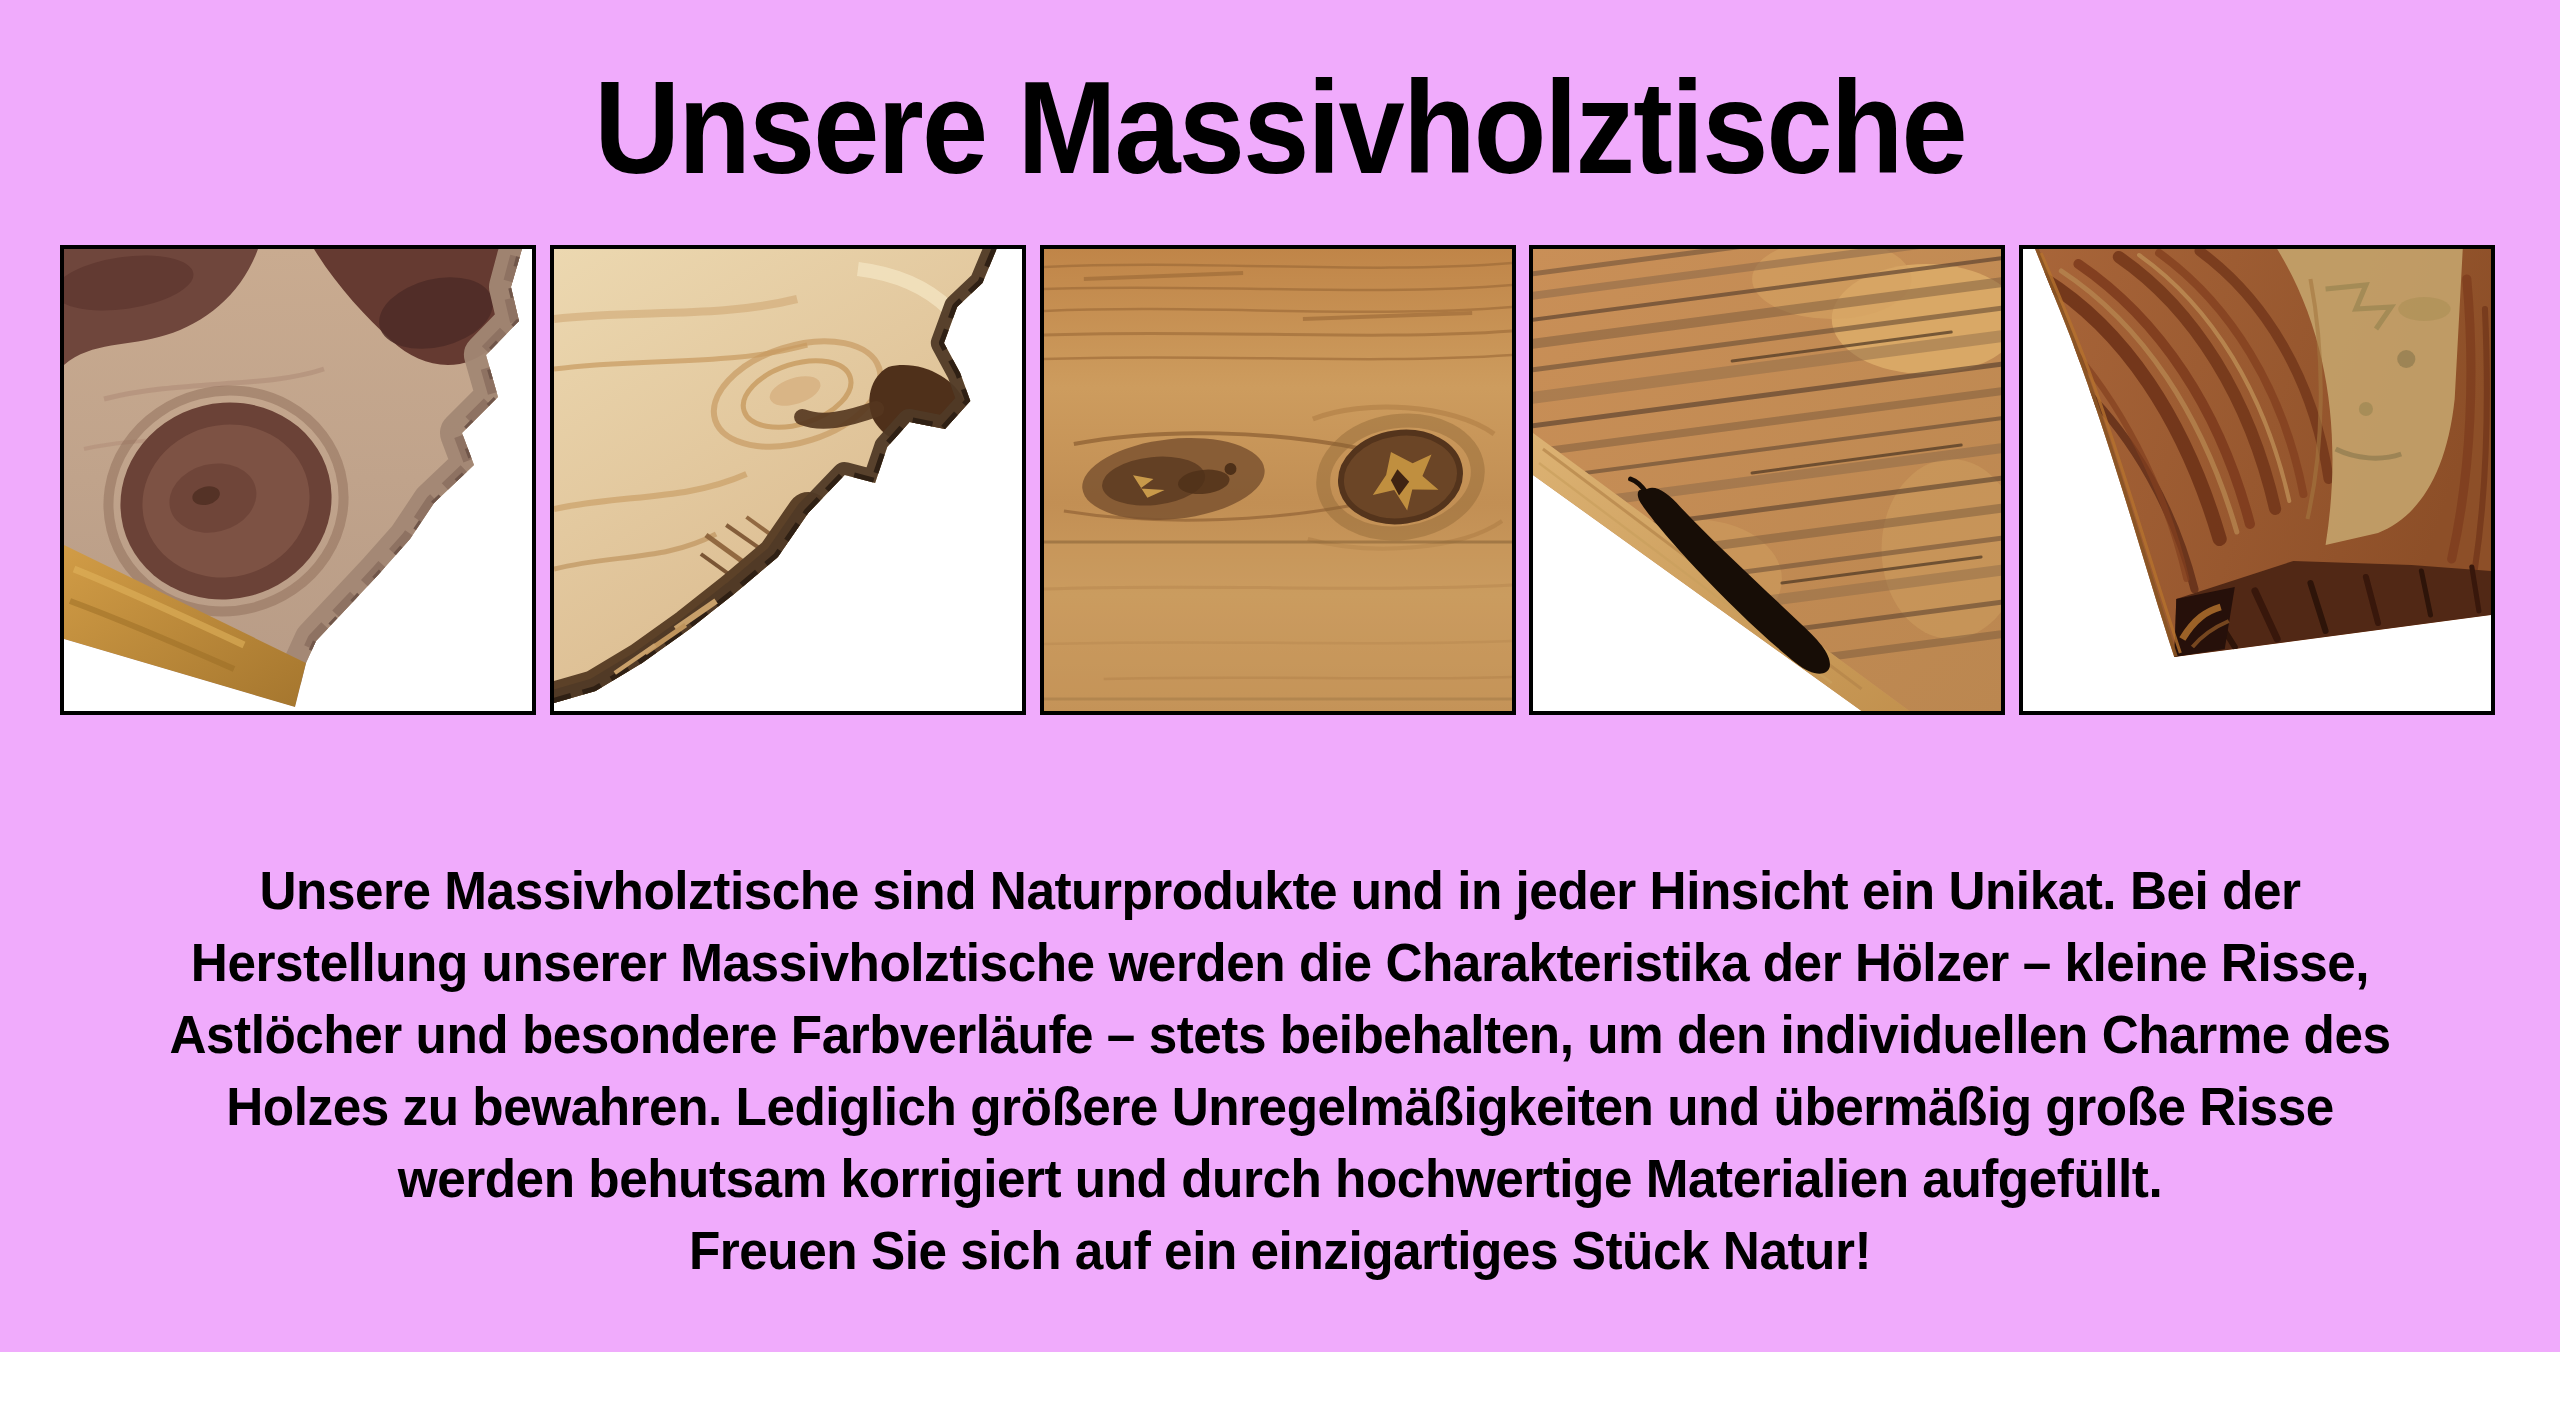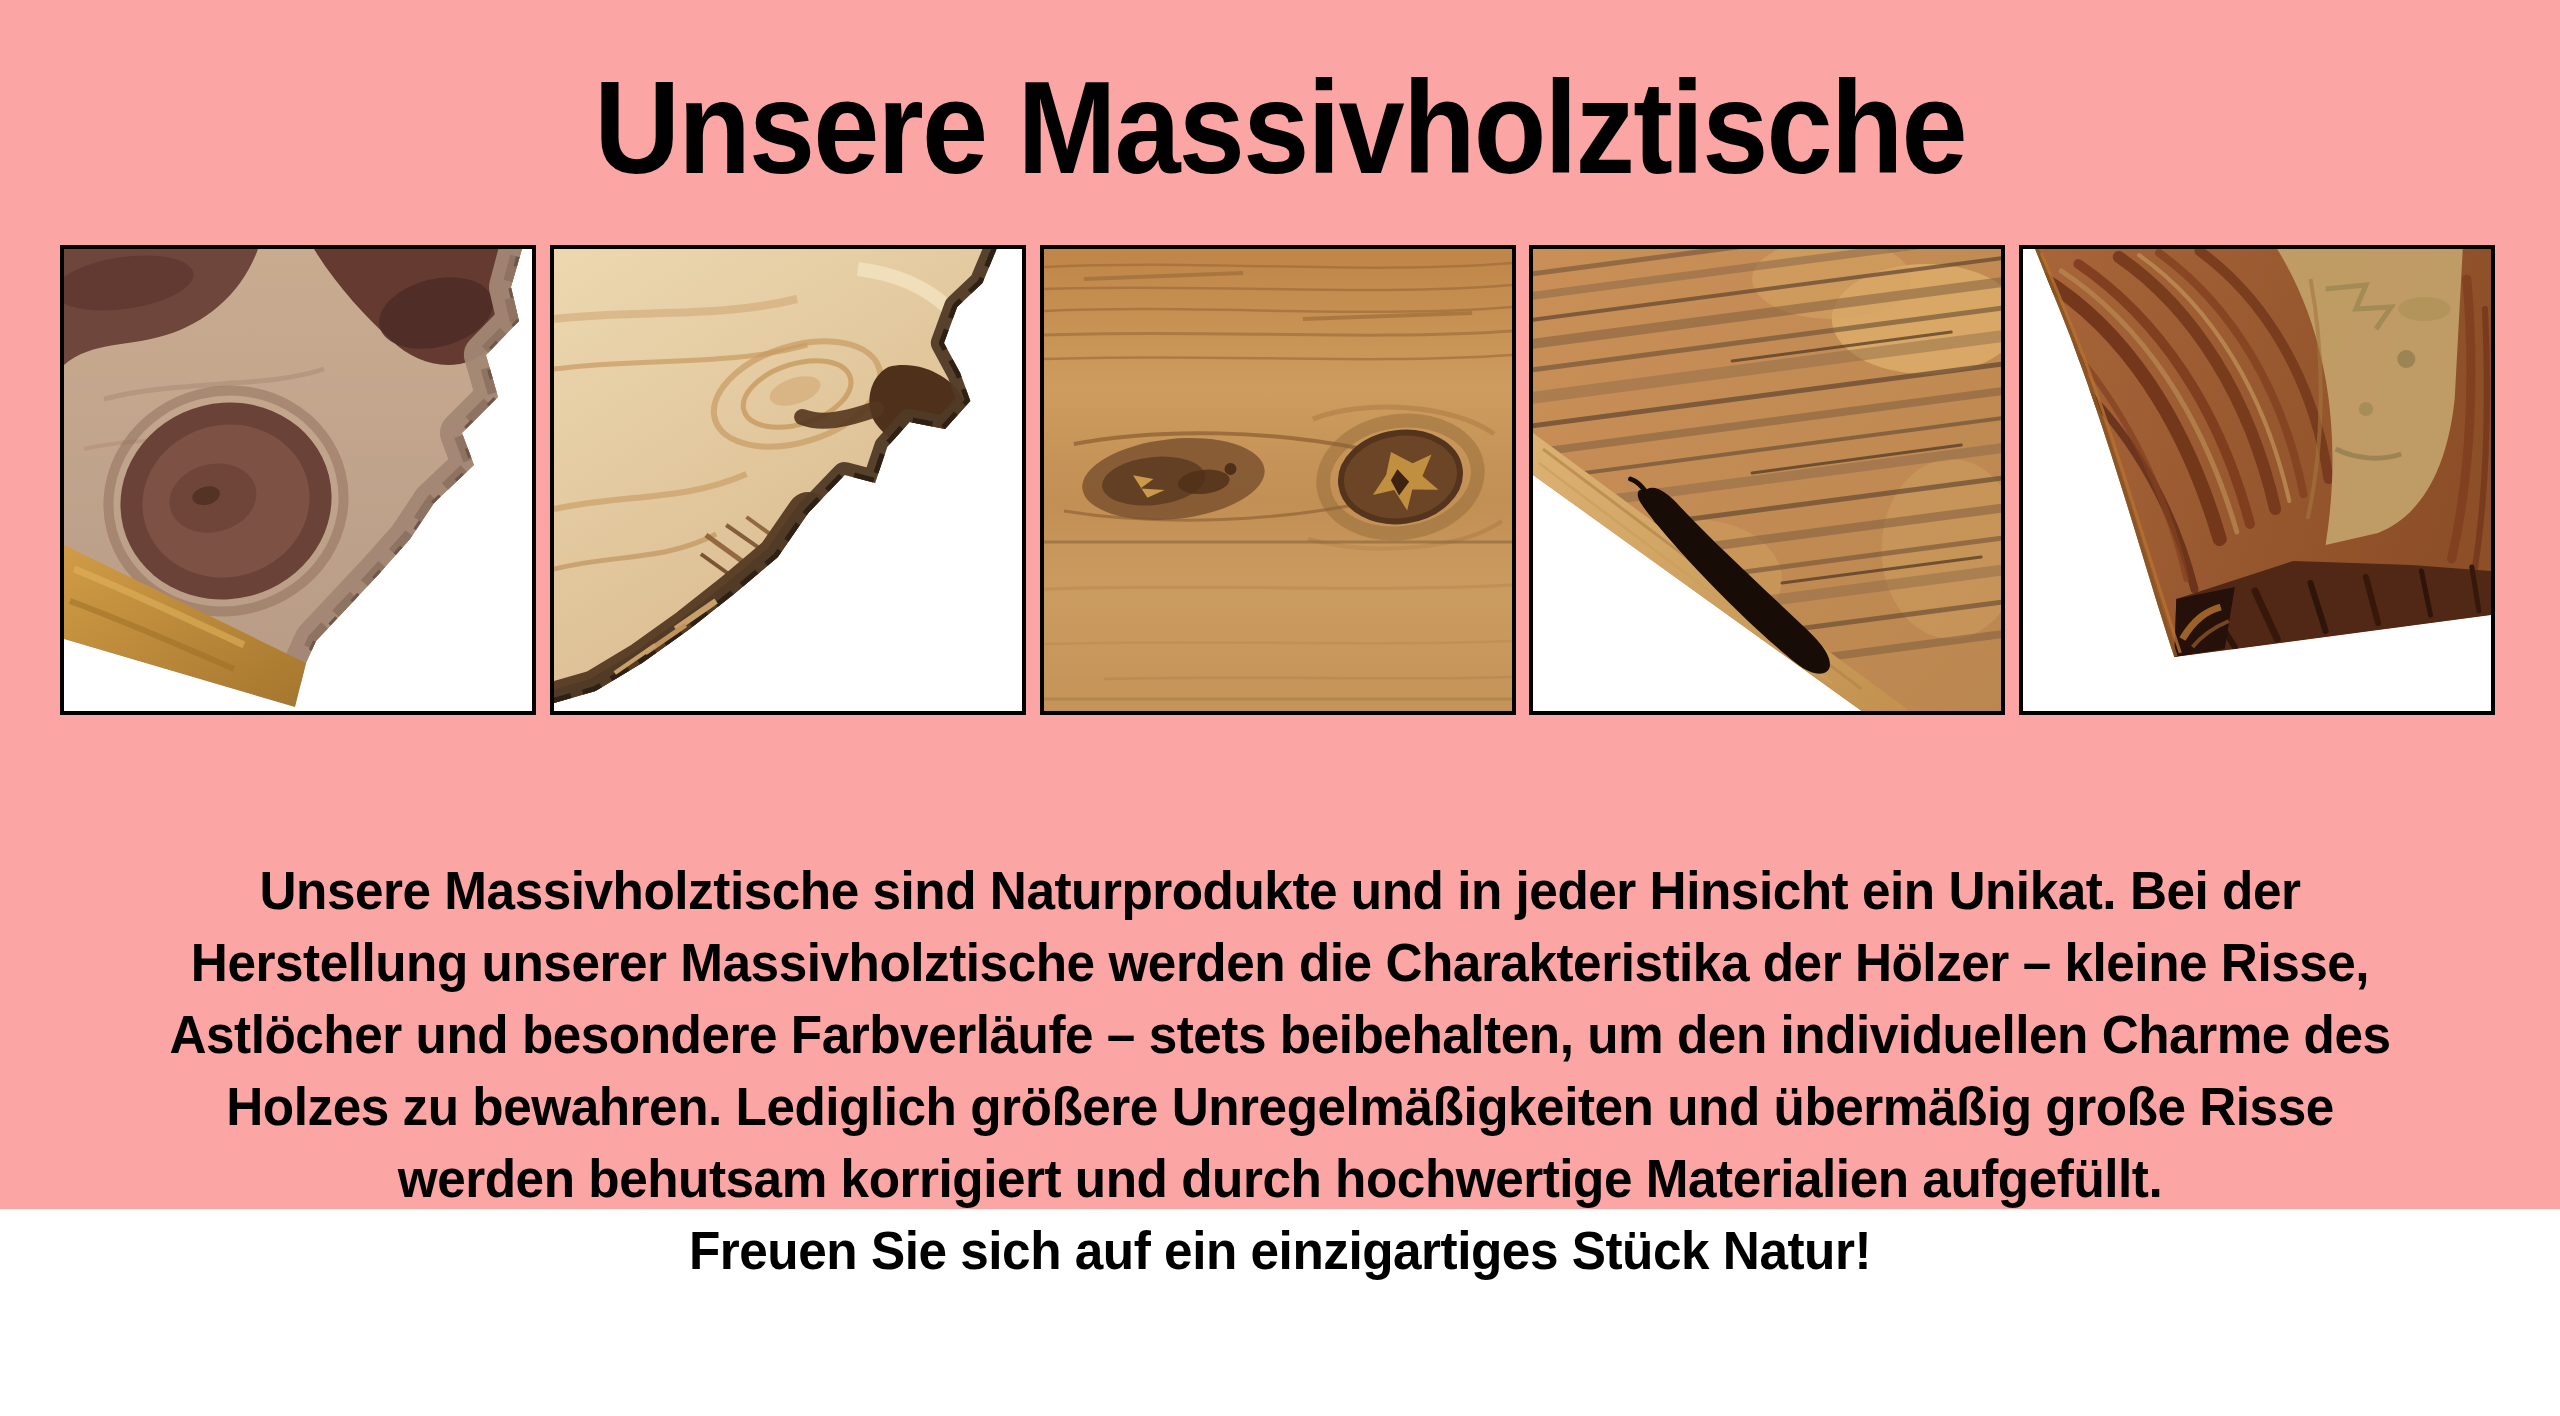--- a/index.html
+++ b/index.html
@@ -1,19 +1,19 @@
 <!DOCTYPE html>
 <html><head>
 <meta charset="utf-8">
 <title>Unsere Massivholztische</title>
 <style>
   * { margin:0; padding:0; box-sizing:border-box; }
   html,body { background:#ffffff; }
   body { width:2560px; height:1416px; overflow:hidden; font-family:"Liberation Sans", sans-serif; color:#000; }
-  .page { position:relative; width:2560px; height:1209px; background:#fca5a5; }
+  .page { position:relative; width:2560px; height:1352px; background:#f0abfc; }
 
   .title {
     position:absolute; top:60px; left:0; width:2560px;
     text-align:center; font-weight:bold; font-size:132px; line-height:135px;
     letter-spacing:-2px; transform:scaleX(0.9); transform-origin:50% 50%;
     white-space:nowrap;
   }
 
   .gallery {
     position:absolute; top:245px; left:60px; width:2435px; height:470px;

